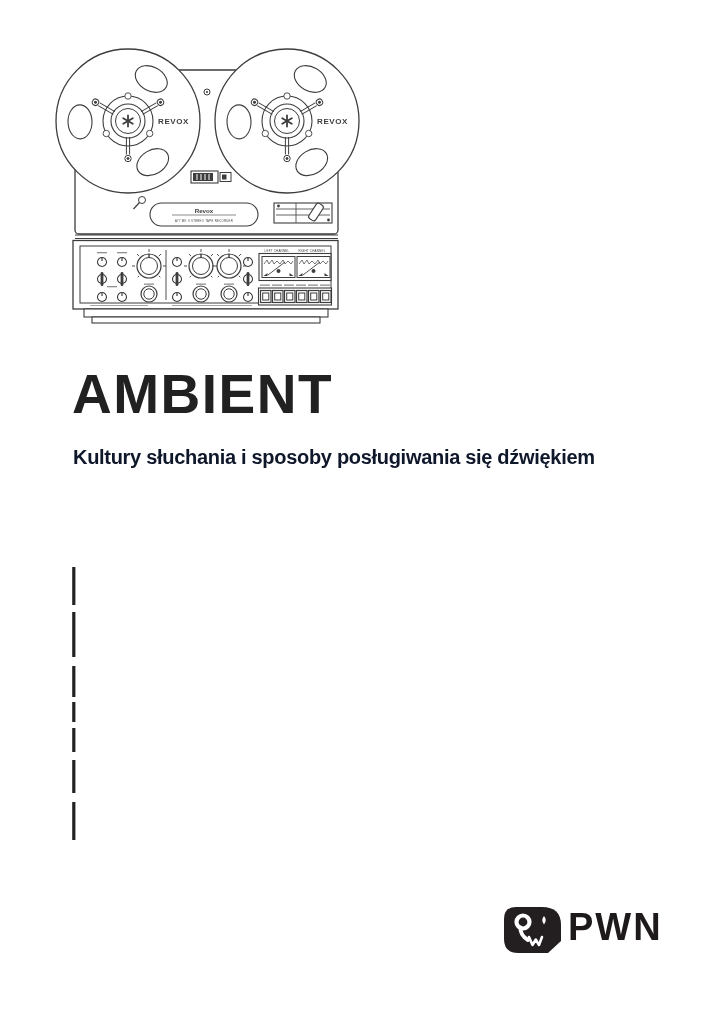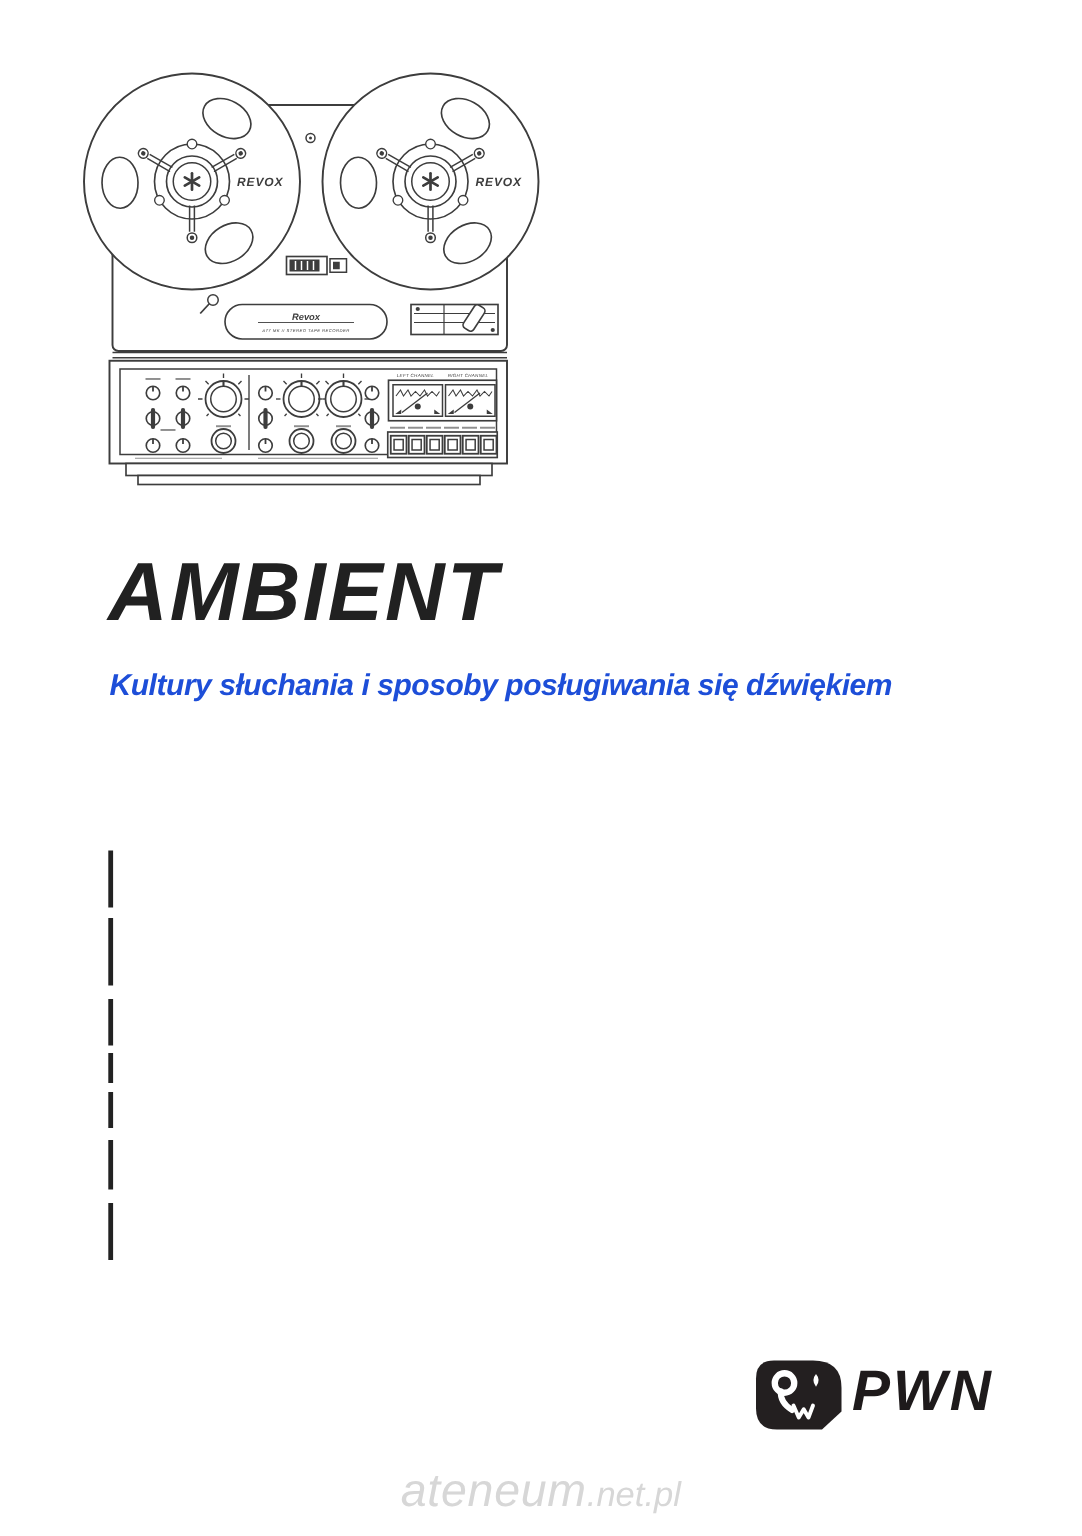--- a/index.html
+++ b/index.html
@@ -1,20 +1,20 @@
 <!DOCTYPE html>
 <html><head>
 <meta charset="utf-8">
 <style>
   html,body{margin:0;padding:0;background:#ffffff;}
   .page{position:relative;width:721px;height:1024px;background:#ffffff;overflow:hidden;
-        font-family:"Liberation Sans","DejaVu Sans",sans-serif;font-style:italic;}
+        font-family:"Liberation Sans","DejaVu Sans",sans-serif;}
   .abs{position:absolute;}
   .title{left:72px;top:362px;font-size:55px;font-weight:700;letter-spacing:1.5px;color:#212121;white-space:nowrap;}
-  .subtitle{left:73px;top:446px;font-size:20px;font-weight:700;letter-spacing:-0.3px;color:#1d4ed8;white-space:nowrap;}
+  .subtitle{left:73px;top:446px;font-size:20px;font-weight:700;letter-spacing:-0.3px;color:#0f172a;white-space:nowrap;}
   .author{left:73px;top:486px;font-size:22px;font-weight:400;color:#2b2b2b;white-space:nowrap;}
   .watermark{left:0;top:976px;width:721px;text-align:center;color:#d7d7d7;white-space:nowrap;}
   .wm-main{font-size:31px;letter-spacing:0.5px;}
   .wm-suffix{font-size:23px;}
   svg text{font-family:"Liberation Sans","DejaVu Sans",sans-serif;}
 </style>
 </head>
 <body>
 
 <div class="page">
@@ -276,17 +276,14 @@
       <path d="M 16 4 H 42 Q 61 4 61 22 V 38 L 48 50 H 18 Q 4 50 4 36 V 16 Q 4 4 16 4 Z" fill="#231f20"></path>
 
       <circle cx="23" cy="19" r="6.5" fill="none" stroke="#ffffff" stroke-width="4.2"></circle>
       <path d="M 20.5 24.5 Q 20 32 28 37" fill="none" stroke="#ffffff" stroke-width="4" stroke-linecap="round"></path>
       <polyline points="29,34 32.5,42 35.8,36.5 39,42 42,34" fill="none" stroke="#ffffff" stroke-width="2.6" stroke-linejoin="round" stroke-linecap="round"></polyline>
       <path d="M 44 13 Q 47.5 17 44 21.5 Q 40.5 17 44 13 Z" fill="#ffffff"></path>
     </g>
     <text x="68" y="37" font-family="'Liberation Serif','DejaVu Serif',serif" font-size="38" font-weight="600" letter-spacing="2" fill="#1e1a1b">PWN</text>
   </svg>
 
-  <div class="abs watermark">
-    <span class="wm-main">ateneum</span><span class="wm-suffix">.net.pl</span>
-  </div>
 
 </div>
 
 </body></html>

